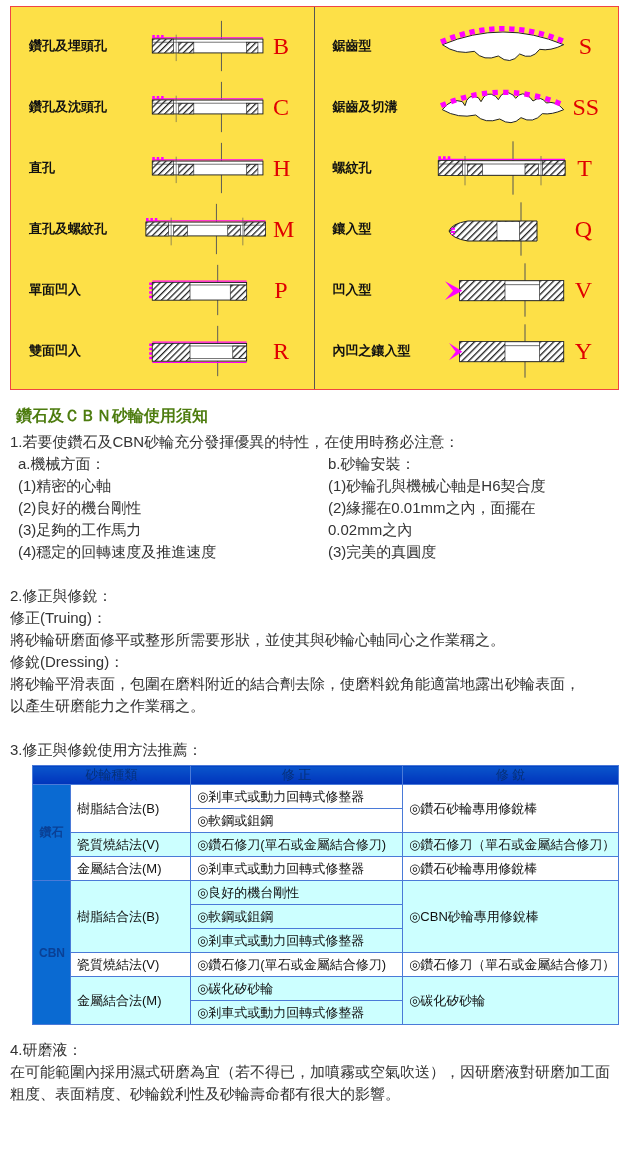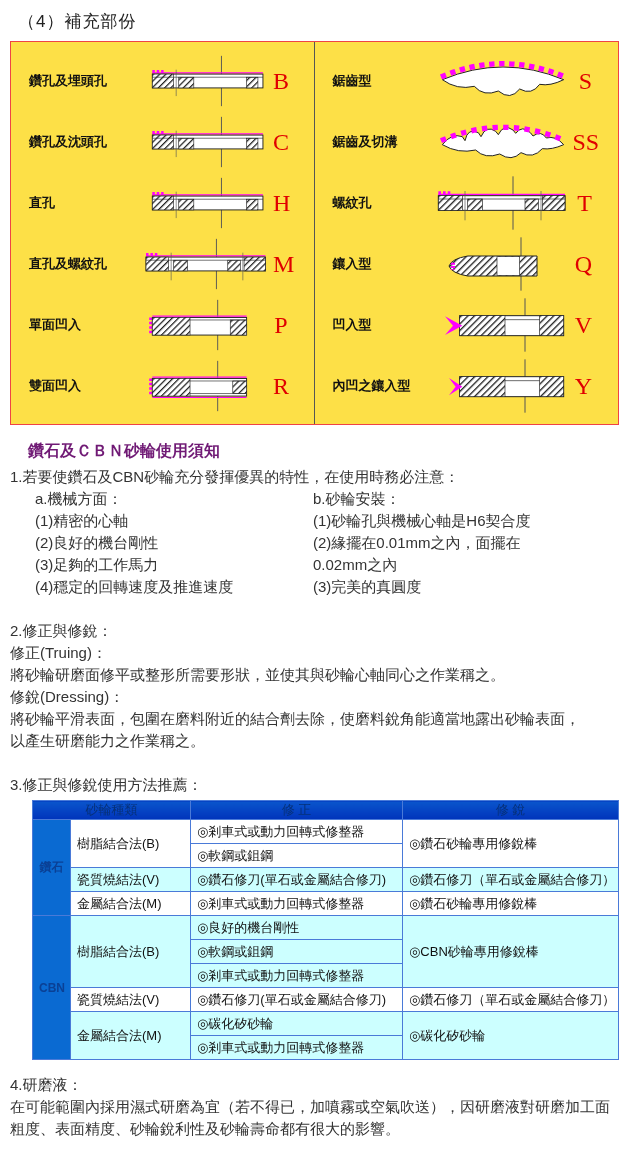--- a/index.html
+++ b/index.html
@@ -14,24 +14,24 @@
   .diagram-col.left{border-right:1px solid #555;}
   .diag-row{display:flex;align-items:center;height:61px;padding:0 4px;}
   .diag-label{width:112px;font-size:13px;font-weight:bold;color:#111;padding-left:14px;flex:0 0 auto;}
   .diagram-col.right .diag-label{width:100px;}
   .diag-art{width:132px;height:58px;flex:0 0 auto;}
   .diagram-col.right .diag-art{width:140px;}
   .diag-art svg{width:100%;height:100%;display:block;}
   .diag-code{font-family:"Liberation Serif","DejaVu Serif",serif;color:#e00000;font-size:24px;margin-left:auto;padding-right:22px;line-height:1;}
 
   
-  .section-heading{font-weight:bold;font-size:16px;color:#701a75;margin:16px 0 4px 18px;}
+  .section-heading{font-weight:bold;font-size:16px;color:#4d7c0f;margin:16px 0 4px 6px;}
   .para{font-size:15px;line-height:22px;color:#333;}
   .ml1{}
-  .twocol{display:flex;margin-left:25px;}
+  .twocol{display:flex;margin-left:8px;gap:32px;}
   .col-a{width:278px;flex:0 0 auto;}
   .col-b{flex:1;}
   .spacer{height:22px;}
 
   
   table.rec{border-collapse:collapse;margin:4px 0 0 22px;width:586px;font-size:13px;color:#111;table-layout:fixed;}
   table.rec th,table.rec td{border:1px solid #4a7ad8;padding:1px 6px;overflow:hidden;white-space:nowrap;}
   table.rec thead th{background:linear-gradient(#0a55cc,#0033bb);color:#063078;font-weight:normal;height:17px;font-size:13px;padding:0;}
   td.group-cell{background:#0a6ad2;color:#0a4095;font-weight:bold;text-align:center;font-size:12px;padding:0;}
   table.rec td.data-cell{height:21px;background:#ffffff;}
@@ -46,21 +46,20 @@
   <defs>
     <pattern id="hp" patternUnits="userSpaceOnUse" width="7" height="7" patternTransform="rotate(45)">
       <rect width="7" height="7" fill="#ffffff"></rect>
       <line x1="1" y1="0" x2="1" y2="7" stroke="#222" stroke-width="2"></line>
     </pattern>
   </defs>
 </svg>
 
 <div class="page">
 
-  <div class="doc-title">（4）補充部份</div>
 
   <div class="diagram-box">
     <div class="diagram-col left">
         <div class="diag-row">
           <span class="diag-label">鑽孔及埋頭孔</span>
           <div class="diag-art">
             <svg viewBox="0 0 210 84">
               <line x1="128" y1="2" x2="128" y2="82" stroke="#555" stroke-width="1.5"></line>
               <line x1="18" y1="29" x2="194" y2="29" stroke="#f0f" stroke-width="2"></line>
               <line x1="18" y1="27" x2="38" y2="27" stroke="#f0f" stroke-width="5" stroke-dasharray="4 3"></line>

